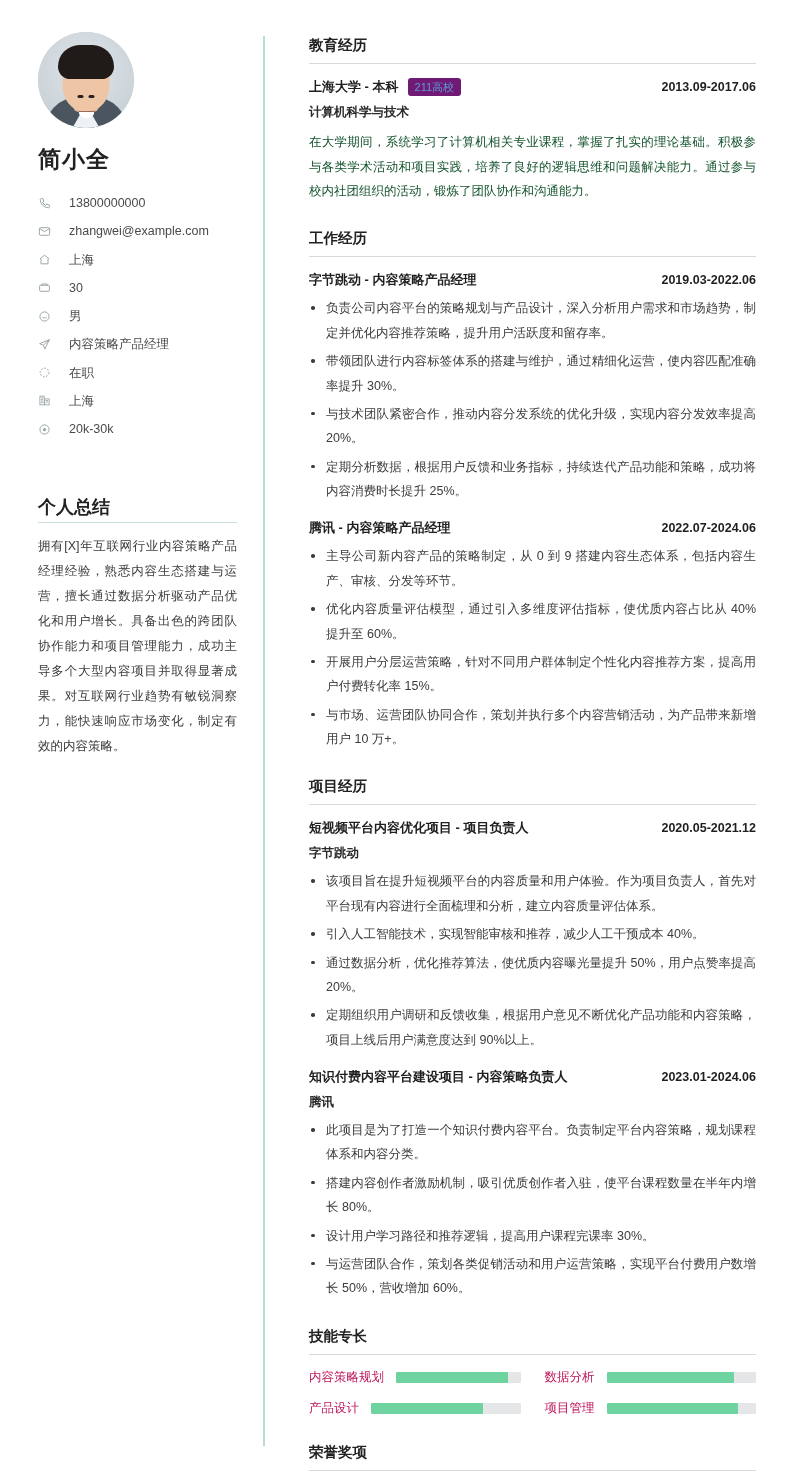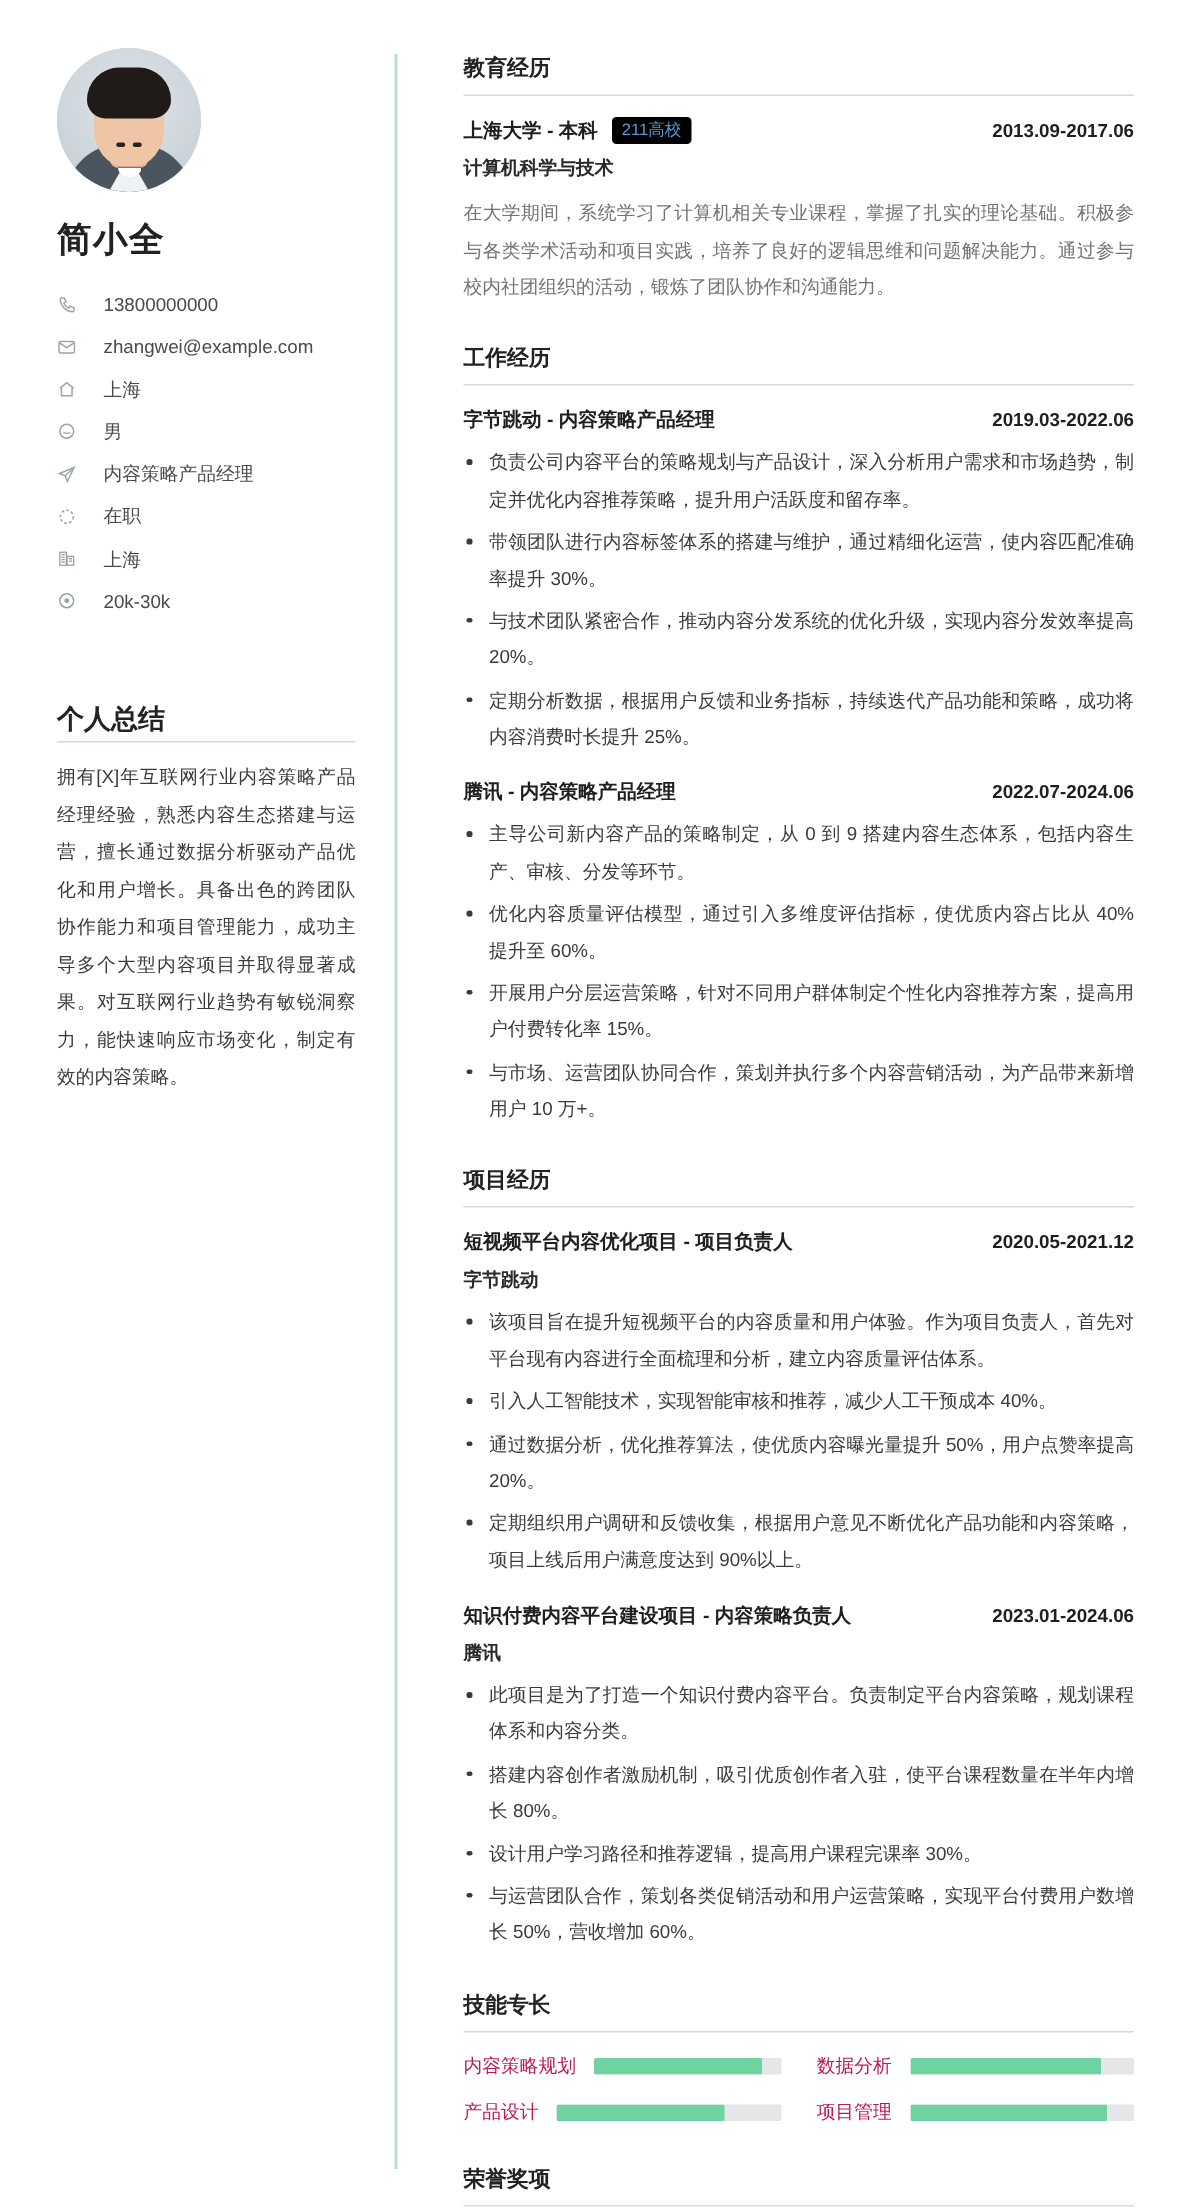--- a/index.html
+++ b/index.html
@@ -138,41 +138,41 @@
     color: #1f1f1f;
     display: flex;
     align-items: center;
     gap: 9px;
     text-align: right;
   }
   .tag {
     font-size: 11px;
     font-weight: normal;
     color: #5b9bd5;
-    background: #000000;
+    background: #701a75;
     border-radius: 3px;
     padding: 2px 7px;
     line-height: 1.3;
   }
   .entry-date {
     font-size: 12.5px;
     font-weight: bold;
     color: #1f1f1f;
     white-space: nowrap;
   }
   .entry-sub {
     font-size: 12.5px;
     font-weight: bold;
     color: #2a2a2a;
     margin-top: 8px;
   }
   .entry-desc {
     font-size: 12.5px;
     line-height: 1.95;
-    color: #737373;
+    color: #14532d;
     margin-top: 9px;
     text-align: justify;
   }
   .bullets { list-style: none; margin-top: 7px; }
   .bullets li {
     position: relative;
     font-size: 12.5px;
     line-height: 1.95;
     color: #3b3b3b;
     padding-left: 17px;
@@ -257,20 +257,29 @@
           <svg viewBox="0 0 24 24" fill="none" stroke="currentColor" stroke-width="1.8">
               <path d="M3.5 11L12 4l8.5 7"></path>
               <path d="M5.5 10.5V20h13v-9.5"></path>
             </svg>
         </span>
         <span>上海</span>
       </li>
       <li class="info-item">
         <span class="info-icon">
           <svg viewBox="0 0 24 24" fill="none" stroke="currentColor" stroke-width="1.8">
+              <rect x="3" y="8" width="18" height="11" rx="1.5"></rect>
+              <path d="M7 8V5.5h10V8"></path>
+            </svg>
+        </span>
+        <span>30</span>
+      </li>
+      <li class="info-item">
+        <span class="info-icon">
+          <svg viewBox="0 0 24 24" fill="none" stroke="currentColor" stroke-width="1.8">
               <circle cx="12" cy="12" r="8.5"></circle>
               <path d="M8 13.5c1.5 1.5 6.5 1.5 8 0"></path>
             </svg>
         </span>
         <span>男</span>
       </li>
       <li class="info-item">
         <span class="info-icon">
           <svg viewBox="0 0 24 24" fill="none" stroke="currentColor" stroke-width="1.8">
               <path d="M21 3L3 10.5l7 2.8 2.8 7L21 3z"></path>

